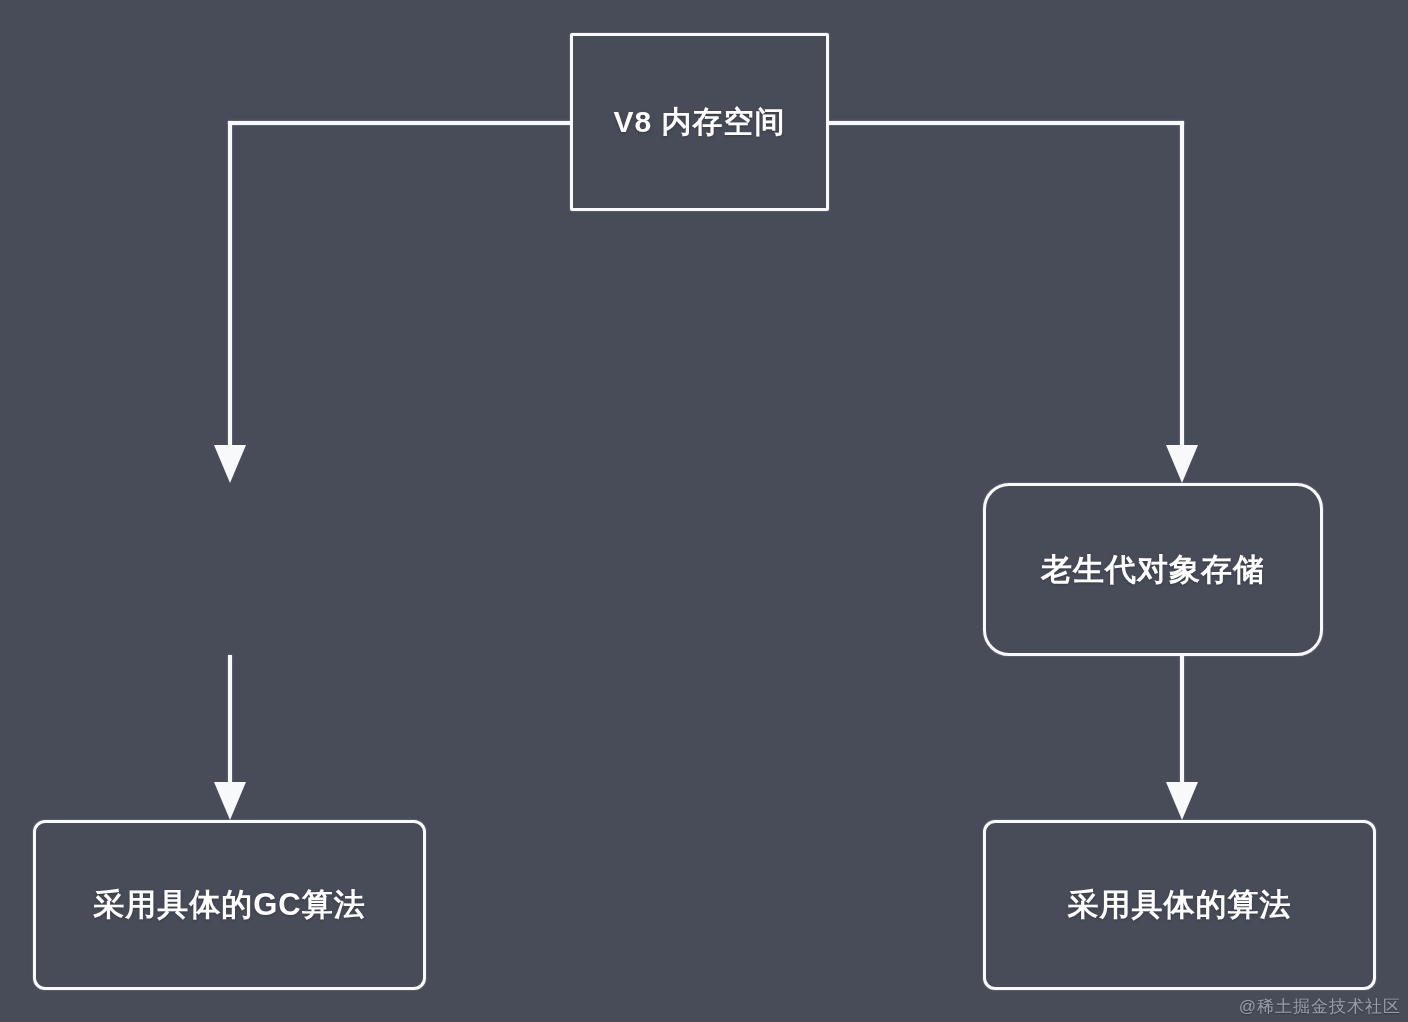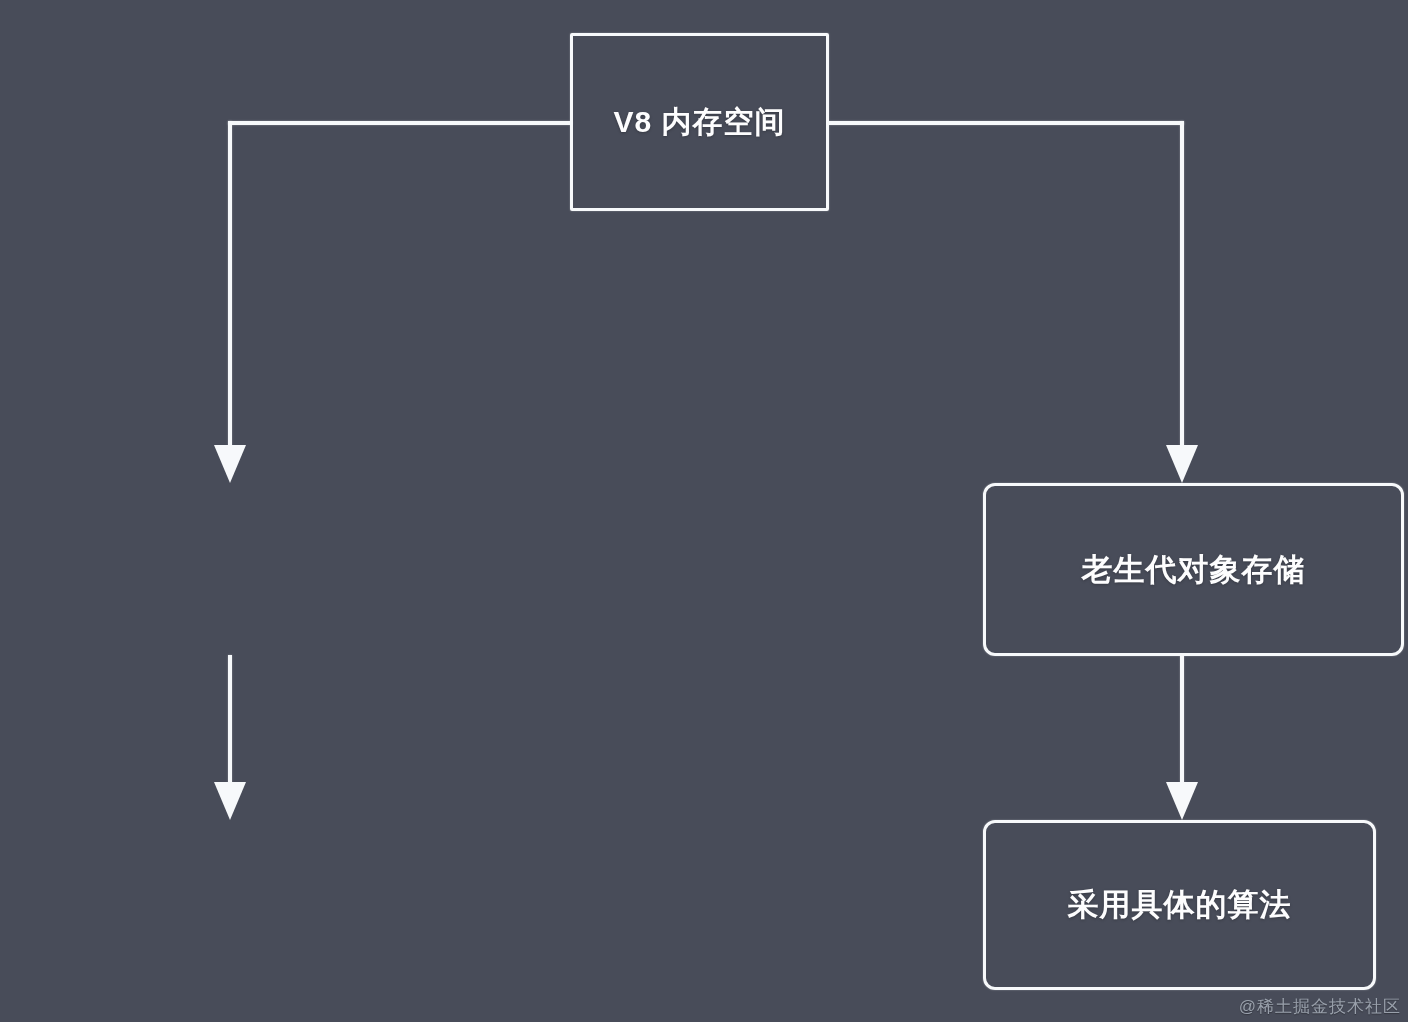--- a/index.html
+++ b/index.html
@@ -33,21 +33,21 @@
     text-shadow: 0 1px 3px rgba(0,0,0,0.25);
     box-shadow: 0 0 2px rgba(255,255,255,0.35);
   }
   .node-root {
     left: 570px; top: 33px; width: 259px; height: 178px;
     border-radius: 2px;
     font-size: 30px;
   }
   .node-new-gen   { left: 33px;  top: 483px; width: 393px; height: 173px; }
   .node-new-gen-gc{ left: 33px;  top: 820px; width: 393px; height: 170px; }
-  .node-old-gen   { left: 983px; top: 483px; width: 421px; height: 173px; }
+  .node-old-gen   { left: 983px; top: 483px; width: 340px; height: 173px; border-radius: 26px; }
   .node-old-gen-gc{ left: 983px; top: 820px; width: 393px; height: 170px; }
 
   .line {
     position: absolute;
     background: var(--line);
     box-shadow: 0 0 2px rgba(255,255,255,0.4);
   }
   .line-left-h  { left: 228px;  top: 121px; width: 344px; height: 4px; }
   .line-left-v  { left: 228px;  top: 121px; width: 4px;   height: 327px; }
   .line-right-h { left: 829px;  top: 121px; width: 355px; height: 4px; }
@@ -92,20 +92,23 @@
   <div class="arrowhead arrow-left-1"></div>
   <div class="arrowhead arrow-right-1"></div>
   <div class="arrowhead arrow-left-2"></div>
   <div class="arrowhead arrow-right-2"></div>
 
   <div class="node node-root">
     <span>V8 内存空间</span>
   </div>
 
 
+  <div class="node node-new-gen-gc">
+    <span>采用具体的GC算法</span>
+  </div>
 
   <div class="node node-old-gen">
     <span>老生代对象存储</span>
   </div>
 
   <div class="node node-old-gen-gc">
     <span>采用具体的算法</span>
   </div>
 
   <div class="watermark">@稀土掘金技术社区</div>

